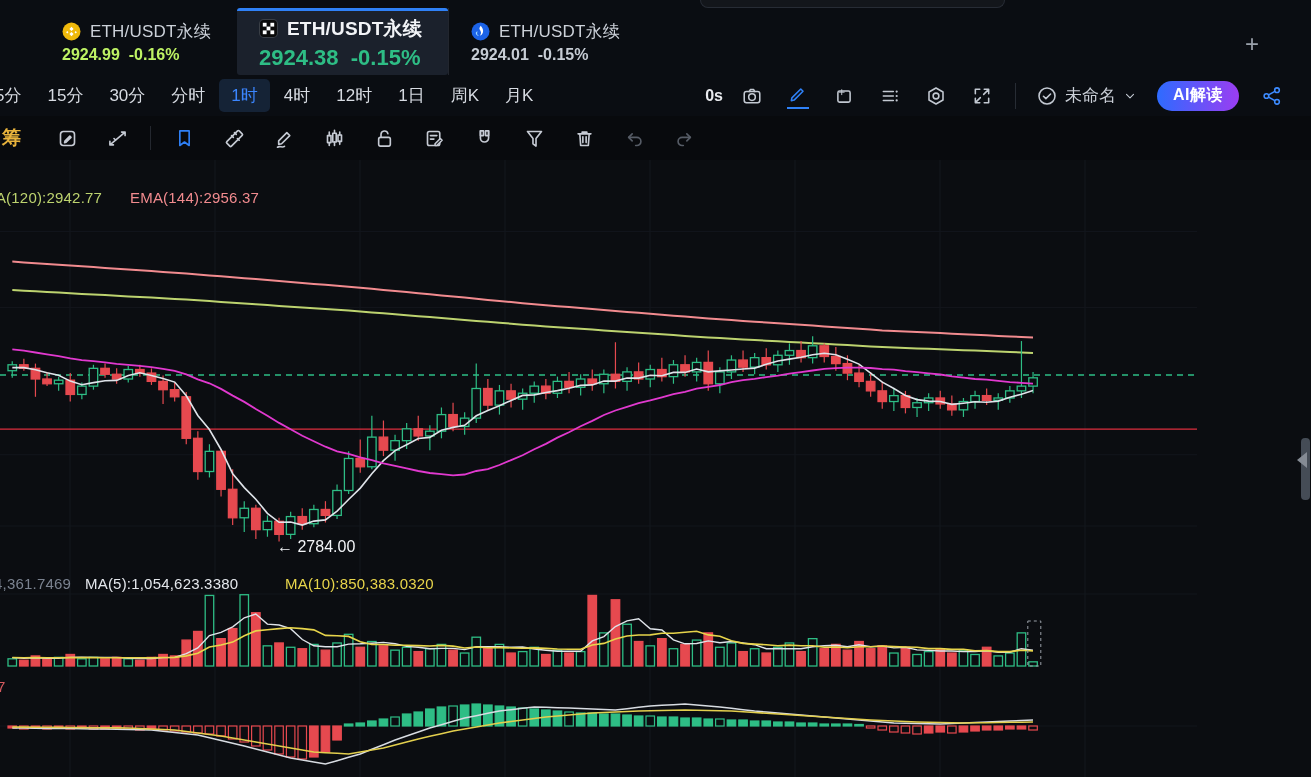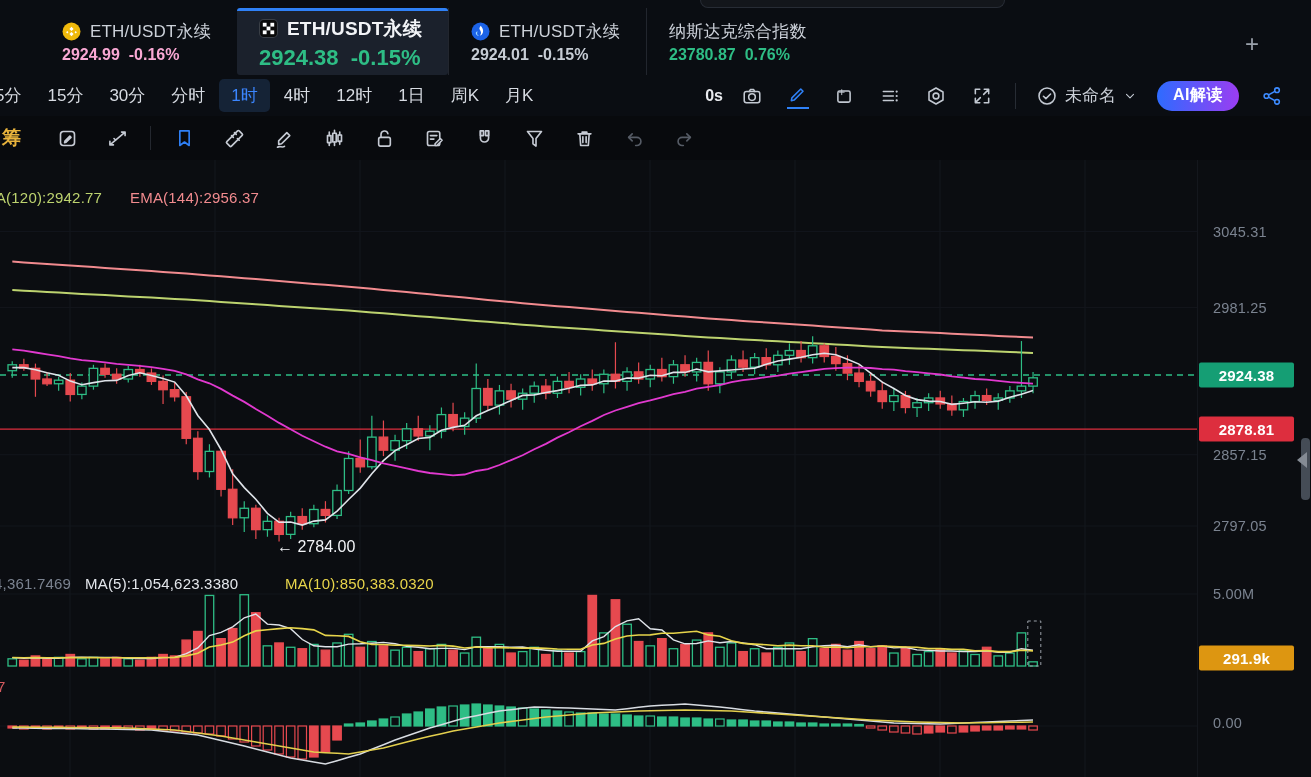--- a/index.html
+++ b/index.html
@@ -63,21 +63,21 @@
         <div class="symtab first">
           <span class="r1">
             <span class="exic">
               <svg viewBox="0 0 18 18">
                 <circle cx="9" cy="9" r="8.5" fill="#F0B90B"></circle>
                 <path d="M9 4.6 L11 6.6 9 8.6 7 6.6Z M5 8.6 6.1 9.7 5 10.8 3.9 9.7Z M13 8.6 14.1 9.7 13 10.8 11.9 9.7Z M9 9.4 11 11.4 9 13.4 7 11.4Z" fill="#fff"></path>
               </svg>
             </span>
             <span class="sym">ETH/USDT永续</span>
           </span>
-          <span class="r2" style="color:#f9a8d4">2924.99&nbsp;&nbsp;-0.16%</span>
+          <span class="r2" style="color:#bef264">2924.99&nbsp;&nbsp;-0.16%</span>
         </div>
         <div class="symtab active">
           <span class="r1">
             <span class="exic">
               <svg viewBox="0 0 18 18">
                 <rect x="0.5" y="0.5" width="17" height="17" rx="4" fill="#0a0a0a" stroke="#3a3f46"></rect>
                 <rect x="3.6" y="3.6" width="3.6" height="3.6" fill="#fff"></rect>
                 <rect x="10.8" y="3.6" width="3.6" height="3.6" fill="#fff"></rect>
                 <rect x="7.2" y="7.2" width="3.6" height="3.6" fill="#fff"></rect>
                 <rect x="3.6" y="10.8" width="3.6" height="3.6" fill="#fff"></rect>
@@ -93,26 +93,20 @@
             <span class="exic">
               <svg viewBox="0 0 18 18">
                 <circle cx="9" cy="9" r="8.5" fill="#1c63e7"></circle>
                 <path d="M9.2 3.5c1.6 2.2 2.6 3.6 2.2 5.9-.3 1.9-1.7 3-2.9 3.4 1.9-2.4.6-4.1-.3-5.6C7.4 5.9 8.7 4.5 9.2 3.5Z" fill="#fff"></path>
                 <path d="M6.3 8.9c-.9 1.5-.9 3.4 1.4 4.2-1.6.1-3.2-1-3.2-2.7 0-1 .9-1.5 1.8-1.5Z" fill="#9fd8ff"></path>
               </svg>
             </span>
             <span class="sym">ETH/USDT永续</span>
           </span>
           <span class="r2" style="color:#c6ccd4">2924.01&nbsp;&nbsp;-0.15%</span>
-        </div>
-        <div class="symtab">
-          <span class="r1">
-            <span class="sym">纳斯达克综合指数</span>
-          </span>
-          <span class="r2" style="color:#2ebd85">23780.87&nbsp;&nbsp;0.76%</span>
         </div>
       </div>
     <div id="addtab">+</div>
     <div id="topnotch"></div>
   </div>
 
   <div id="tfbar">
     <div id="tflist" style="display:flex;align-items:center;">
         <span class="tfitem clip">5分</span>
         <span class="tfitem">15分</span>
@@ -666,28 +660,17 @@
     <span class="ovl" style="left:130px;top:29px;color:#f28b8f;">EMA(144):2956.37</span>
 
     <span id="annot">← 2784.00</span>
 
     <span class="ovl" style="left:-6px;top:415px;color:#7b8390;">4,361.7469</span>
     <span class="ovl" style="left:85px;top:415px;color:#e4e7ec;">MA(5):1,054,623.3380</span>
     <span class="ovl" style="left:285px;top:415px;color:#e8d54b;">MA(10):850,383.0320</span>
 
     <span class="ovl" style="left:-3px;top:518px;color:#d65a5f;">7</span>
 
-    <div id="axis">
-        <span class="tick" style="top: 71.577px;">3045.31</span>
-        <span class="tick" style="top: 147.552px;">2981.25</span>
-        <span class="tick" style="top: 294.735px;">2857.15</span>
-        <span class="tick" style="top: 366.013px;">2797.05</span>
-        <span class="tick" style="top: 434px;">5.00M</span>
-        <span class="tick" style="top: 563px;">0.00</span>
-        <div class="badge" style="top: 215px; background: rgb(21, 158, 116);">2924.38</div>
-        <div class="badge" style="top: 269.046px; background: rgb(221, 46, 62);">2878.81</div>
-        <div class="badge" style="top: 497.824px; background: rgb(221, 150, 17);">291.9k</div>
-      </div>
     <div id="scrollbar"></div>
     <div id="paneArrow"></div>
   </div>
 
 </div>
 
 </body></html>

